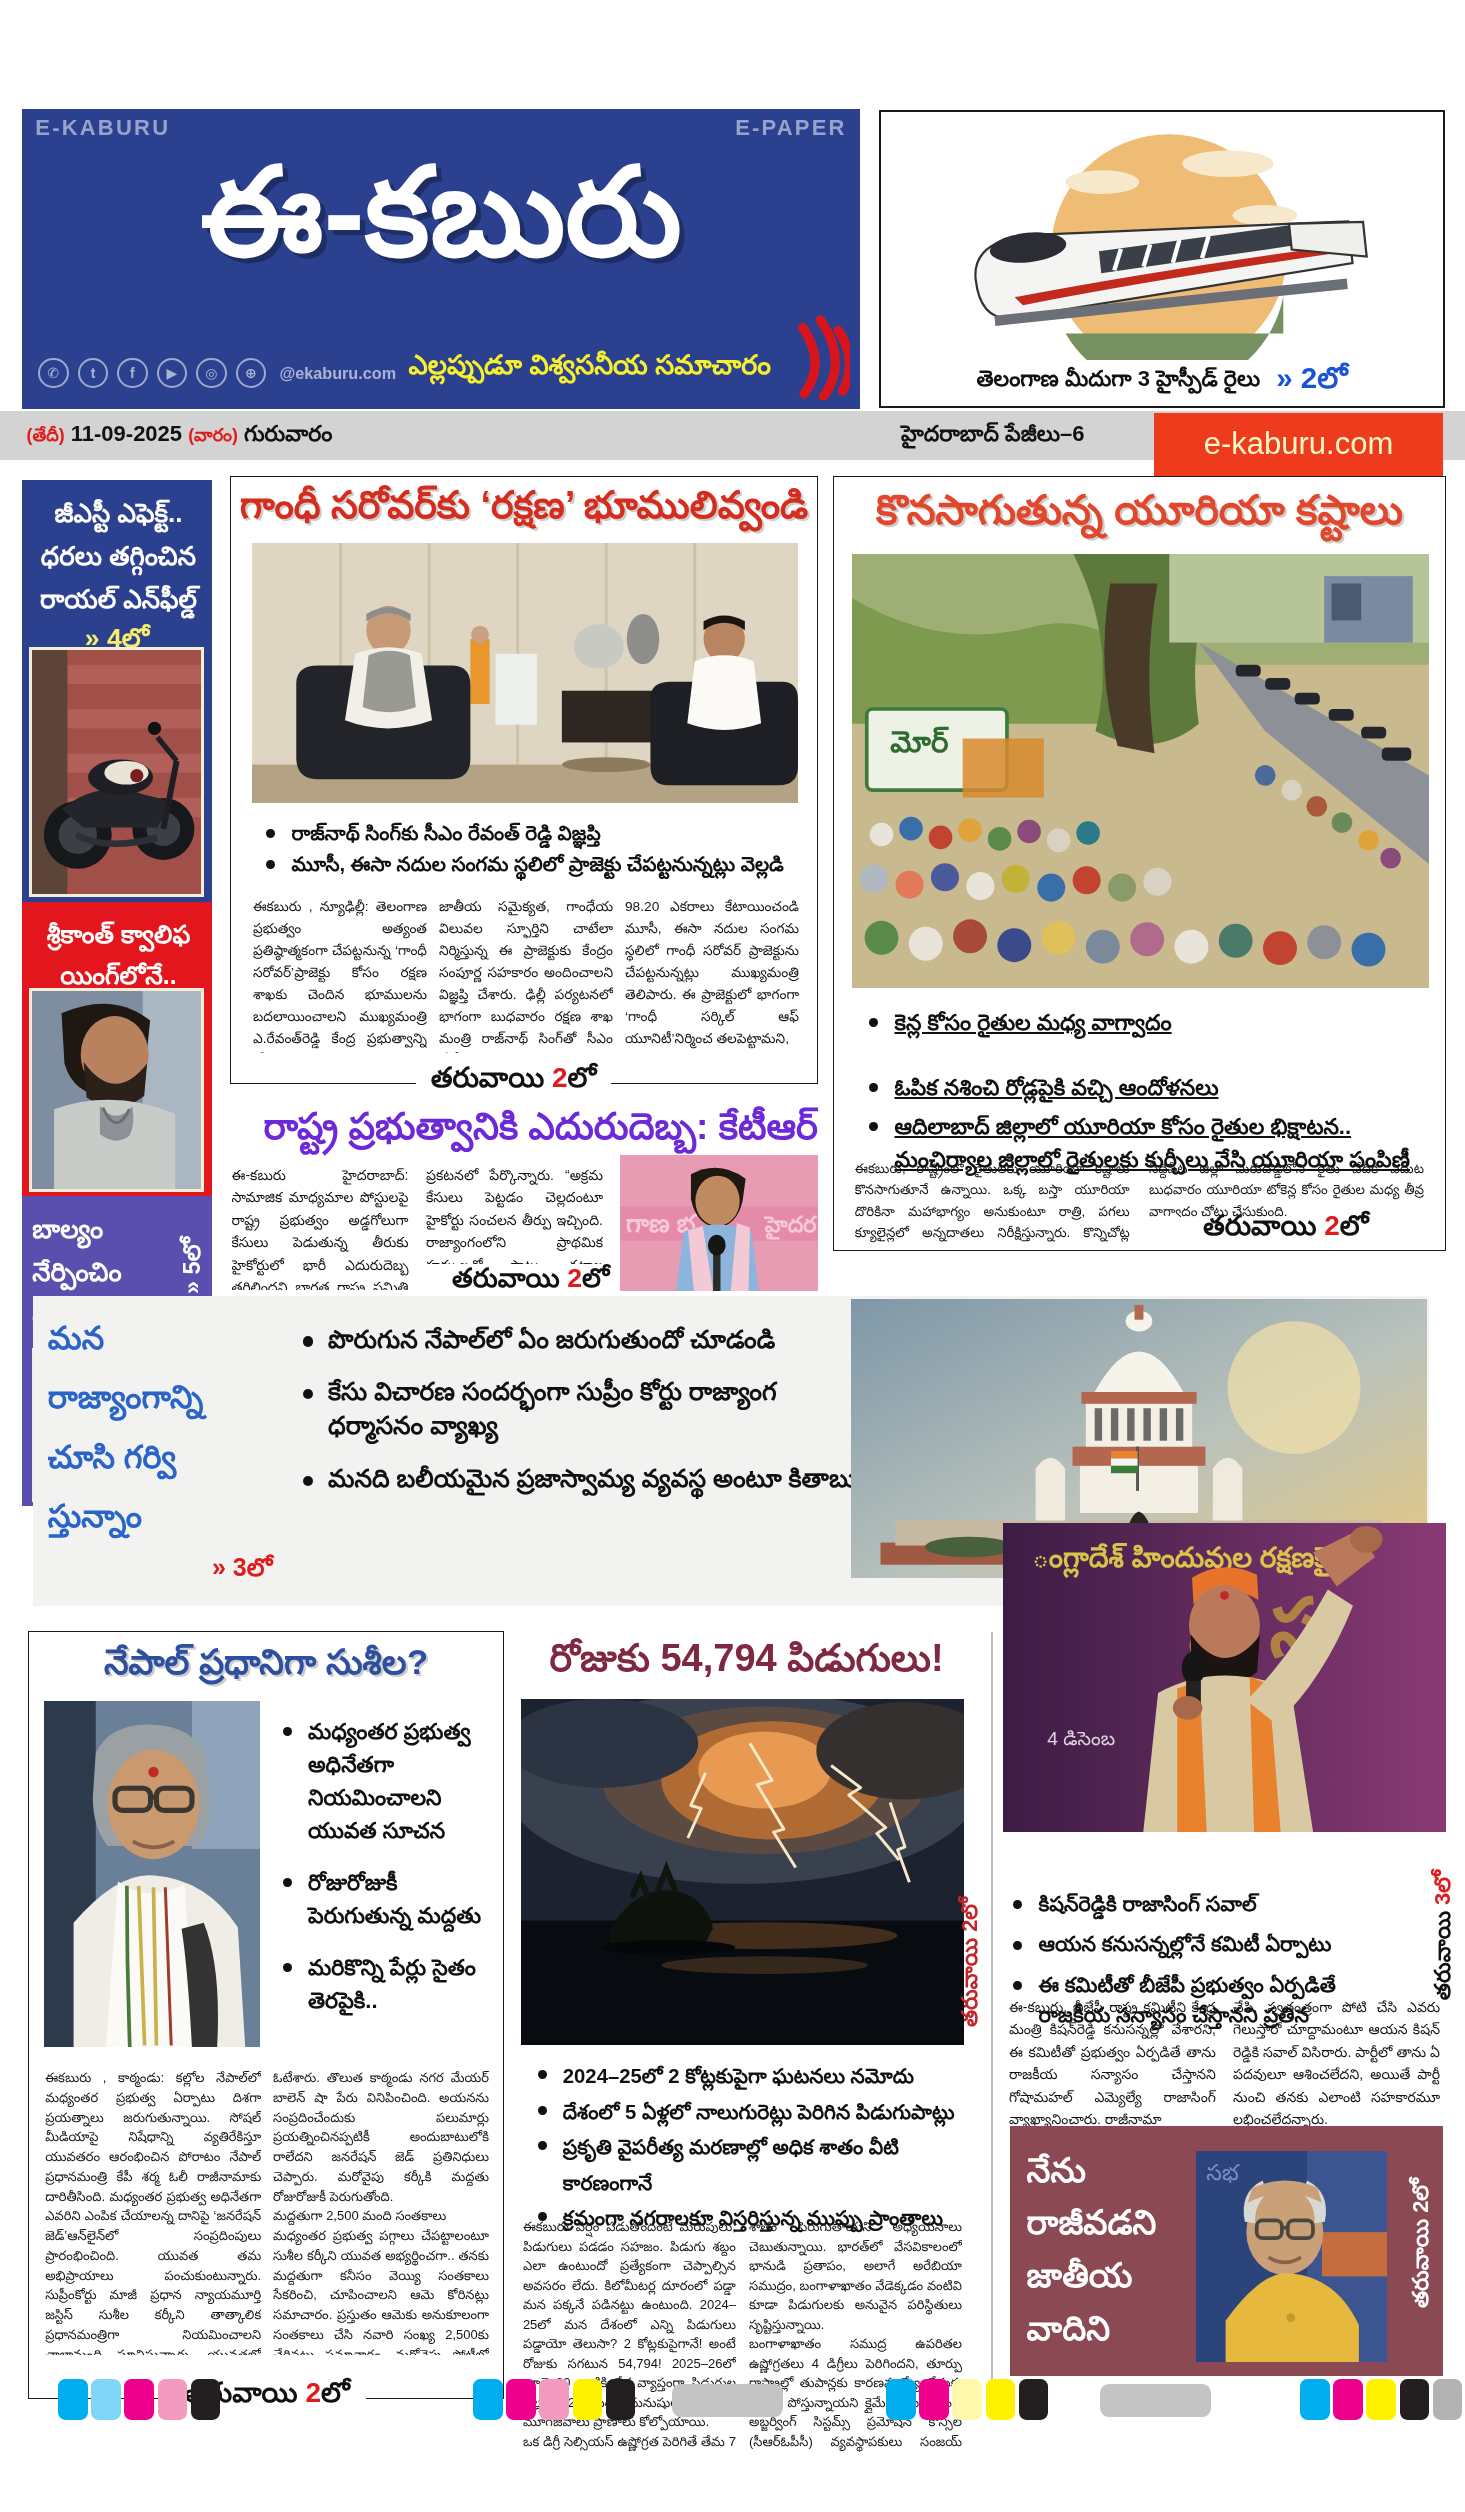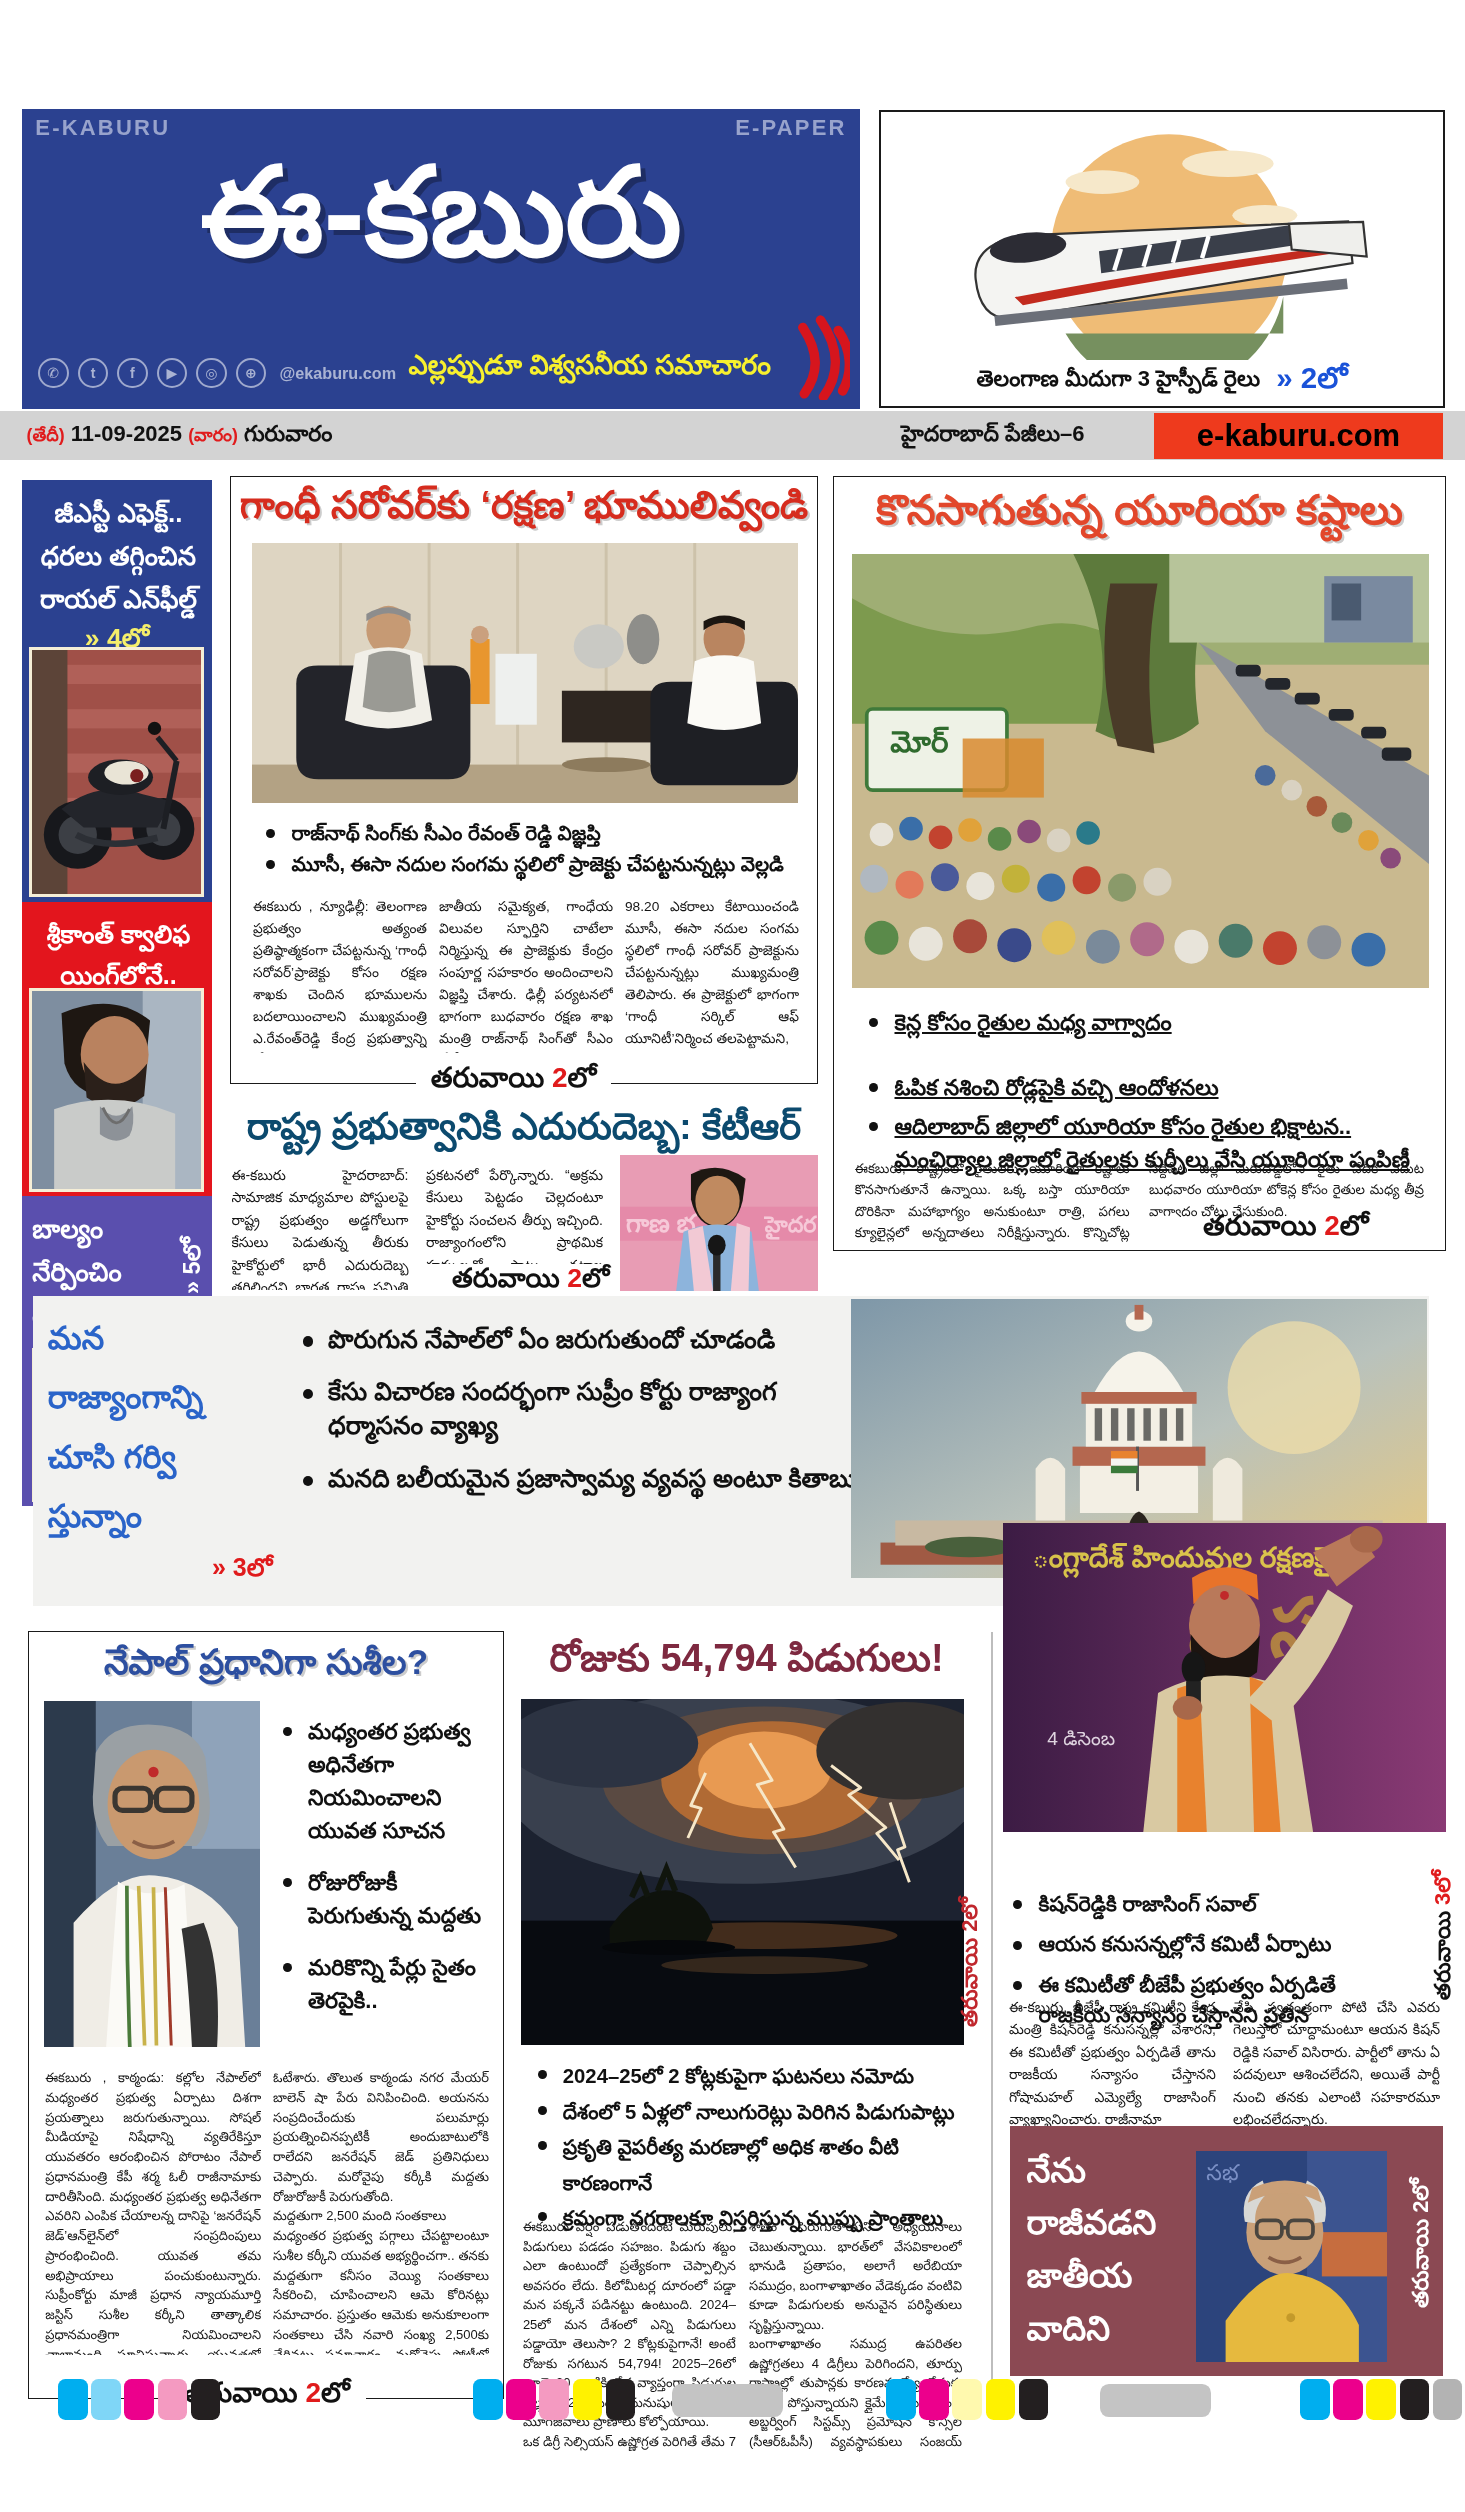--- a/index.html
+++ b/index.html
@@ -20,22 +20,22 @@
   .tagline{position:absolute;right:89px;bottom:22px;color:#f7f02e;font-size:27px;font-weight:bold;}
   .trainbox{left:879px;top:110px;width:566px;height:298px;background:#fff;border:2.2px solid #1a1a1a;box-sizing:border-box;}
   .traincap{position:absolute;left:0;bottom:4.4px;width:100%;display:flex;align-items:center;justify-content:center;gap:16px;}
   .traincap .t{font-size:22px;font-weight:bold;color:#111;}
   .traincap .p{font-size:29.5px;font-weight:bold;color:#1a52d8;}
   
   .datebar{left:0;top:411px;width:1466px;height:49px;background:#d3d3d3;}
   .datebar .lft{position:absolute;left:26.6px;top:10.3px;font-size:22px;font-weight:bold;color:#111;}
   .redsm{color:#e01b1c;font-size:17.7px;font-weight:bold;}
   .citypages{position:absolute;left:901px;top:10.3px;font-size:22px;font-weight:bold;color:#111;}
-  .sitebox{position:absolute;left:1154px;top:1.5px;width:289px;height:46px;background:#ee3a1d;color:#000000;
-           font-size:31px;font-weight:bold;display:flex;align-items:center;justify-content:center;}
+  .sitebox{position:absolute;left:1154px;top:1.5px;width:289px;height:63px;background:#ee3a1d;color:#fef9c3;
+           font-size:31px;font-weight:normal;display:flex;align-items:center;justify-content:center;}
   
   .sb{left:22px;width:190px;color:#fff;}
   .sb1{top:480px;height:422px;background:#2b4190;}
   .sb2{top:902px;height:294px;background:#e3151d;}
   .sb3{top:1196px;height:310px;background:#5a4fae;}
   .sb-title{padding:11.8px 7.4px 0 10.3px;font-size:26px;font-weight:bold;line-height:1.65;white-space:pre-line;text-align:center;}
   .sb-page{text-align:center;font-size:26.6px;font-weight:bold;color:#f5ef6b;margin-top:3px;}
   .sbph{border:3px solid #f5eed6;}
   .vtext{writing-mode:vertical-rl;transform:rotate(180deg);}
   .sb3 .vpage{position:absolute;right:4.4px;top:41px;font-size:23.6px;font-weight:bold;color:#fff;}
@@ -247,21 +247,21 @@
     </ul>
     <div class="body" style="position:absolute;left:22px;top:419px;width:174px;height:157px;">ఈకబురు , న్యూఢిల్లీ: తెలంగాణ ప్రభుత్వం అత్యంత ప్రతిష్ఠాత్మకంగా చేపట్టనున్న ‘గాంధీ సరోవర్’ప్రాజెక్టు కోసం రక్షణ శాఖకు చెందిన భూములను బదలాయించాలని ముఖ్యమంత్రి ఎ.రేవంత్‌రెడ్డి కేంద్ర ప్రభుత్వాన్ని కోరారు.</div>
     <div class="body" style="position:absolute;left:208px;top:419px;width:174px;height:157px;">జాతీయ సమైక్యత, గాంధేయ విలువల స్ఫూర్తిని చాటేలా నిర్మిస్తున్న ఈ ప్రాజెక్టుకు కేంద్రం సంపూర్ణ సహకారం అందించాలని విజ్ఞప్తి చేశారు. ఢిల్లీ పర్యటనలో భాగంగా బుధవారం రక్షణ శాఖ మంత్రి రాజ్‌నాథ్ సింగ్‌తో సీఎం భేటీ అయ్యారు.</div>
     <div class="body" style="position:absolute;left:394px;top:419px;width:174px;height:157px;">98.20 ఎకరాలు కేటాయించండి మూసీ, ఈసా నదుల సంగమ స్థలిలో గాంధీ సరోవర్ ప్రాజెక్టును చేపట్టనున్నట్లు ముఖ్యమంత్రి తెలిపారు. ఈ ప్రాజెక్టులో భాగంగా ‘గాంధీ సర్కిల్ ఆఫ్ యూనిటీ’నిర్మించ తలపెట్టామని,</div>
     <div style="position:absolute;left:185px;bottom:-17.7px;background:#fff;padding:0 14.8px;font-size:28px;font-weight:bold;">
       <span>తరువాయి</span> <span class="red" style="color:#e01b1c;">2</span><span>లో</span>
     </div>
   </div>
 
   <div class="abs" style="left:230px;top:1106px;width:588px;height:185px;">
-    <div class="hl" style="font-size:37px;color:#0c4a6e;text-align:center;">రాష్ట్ర ప్రభుత్వానికి ఎదురుదెబ్బ: కేటీఆర్</div>
+    <div class="hl" style="font-size:37px;color:#6d28d9;text-align:right;">రాష్ట్ర ప్రభుత్వానికి ఎదురుదెబ్బ: కేటీఆర్</div>
     <div class="body" style="position:absolute;left:1.5px;top:58px;width:177px;height:126px;font-size:14px;">ఈ-కబురు హైదరాబాద్: సామాజిక మాధ్యమాల పోస్టులపై రాష్ట్ర ప్రభుత్వం అడ్డగోలుగా కేసులు పెడుతున్న తీరుకు హైకోర్టులో భారీ ఎదురుదెబ్బ తగిలిందని భారత రాష్ట్ర సమితి కార్యనిర్వాహక అధ్యక్షుడు కేటీఆర్ బుధవారం ఒక</div>
     <div class="body" style="position:absolute;left:196px;top:58px;width:177px;height:100px;font-size:14px;">ప్రకటనలో పేర్కొన్నారు. “అక్రమ కేసులు పెట్టడం చెల్లదంటూ హైకోర్టు సంచలన తీర్పు ఇచ్చింది. రాజ్యాంగంలోని ప్రాథమిక హక్కులతో పాటు చట్టాల స్ఫూర్తితోనే పోలీసులు పనిచేయాలని చెప్పింది.</div>
     <div style="position:absolute;left:222px;top:157px;font-size:26.6px;font-weight:bold;">
       <span>తరువాయి</span> <span style="color:#e01b1c;">2</span><span>లో</span>
     </div>
     <div class="ph" style="left:390px;top:49px;width:198px;height:136px;">
       <svg viewBox="0 0 268 184" preserveAspectRatio="none">
         <rect width="268" height="184" fill="#e89cb4"></rect>
         <rect x="0" y="70" width="268" height="46" fill="#e27ba0" opacity=".55"></rect>
         <text x="8" y="104" font-size="34" font-weight="bold" fill="#f6c9d8">గాణ భ</text>

